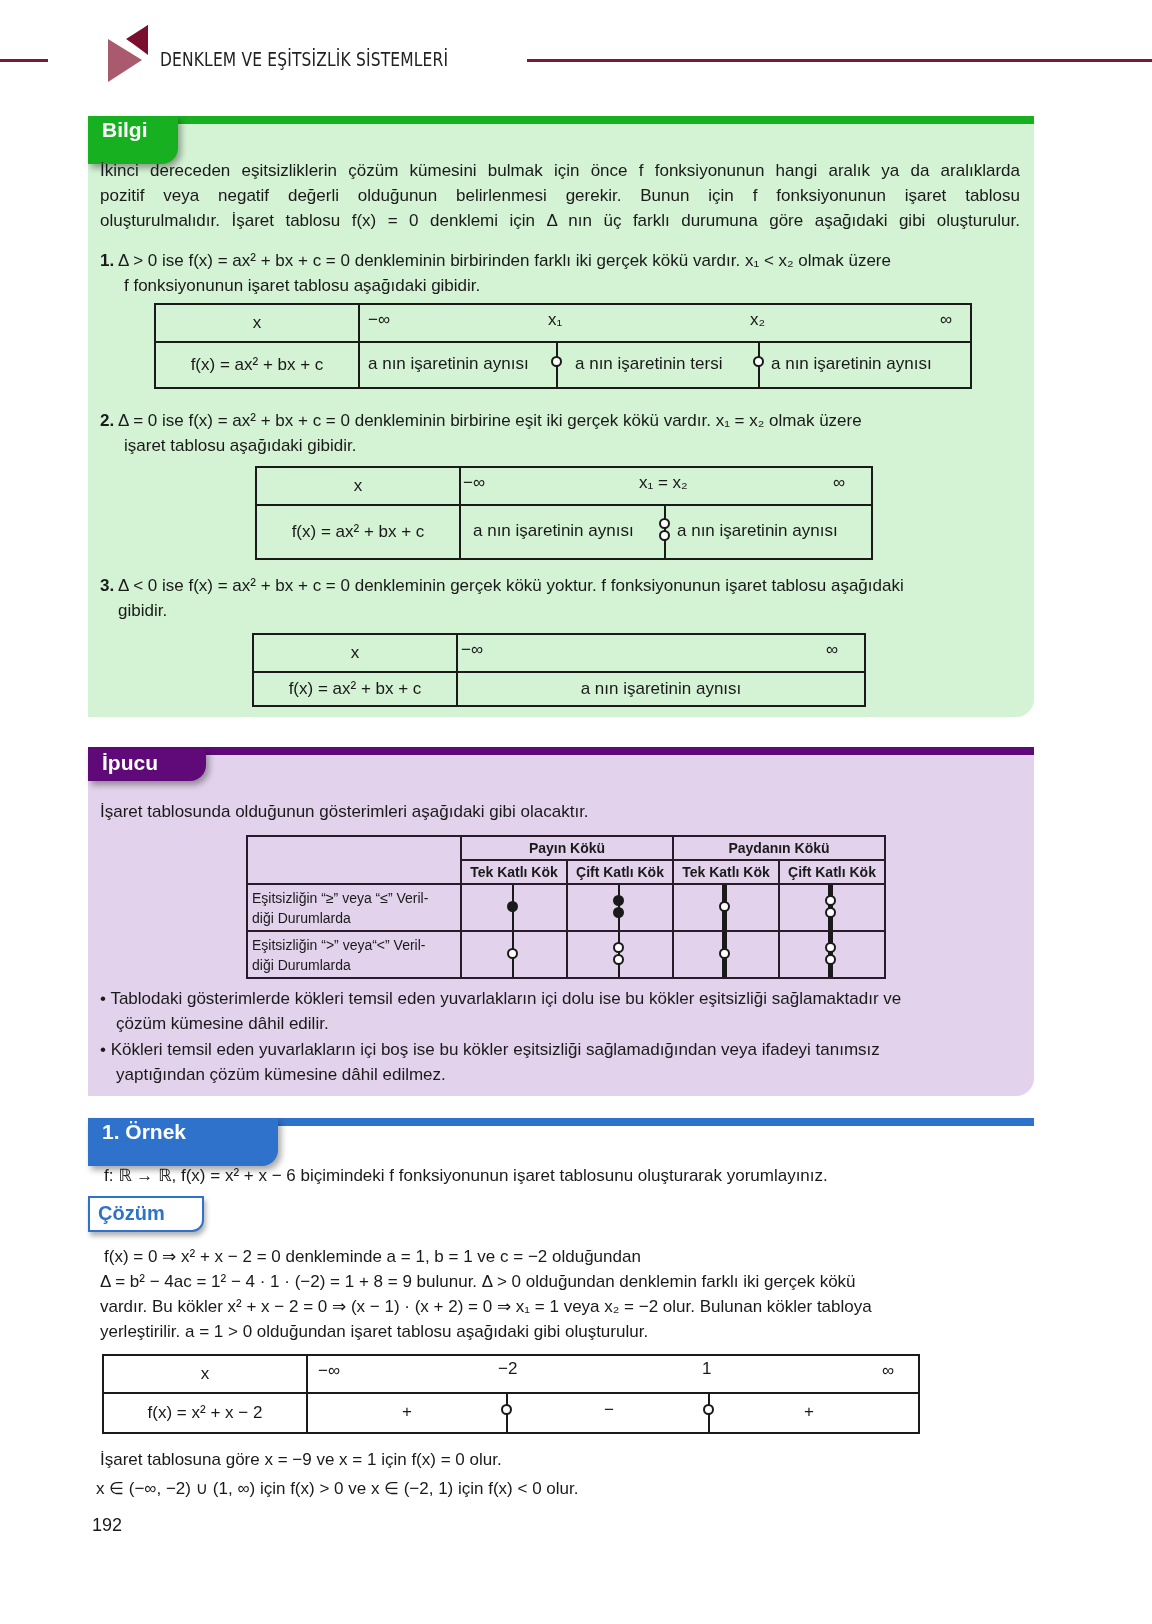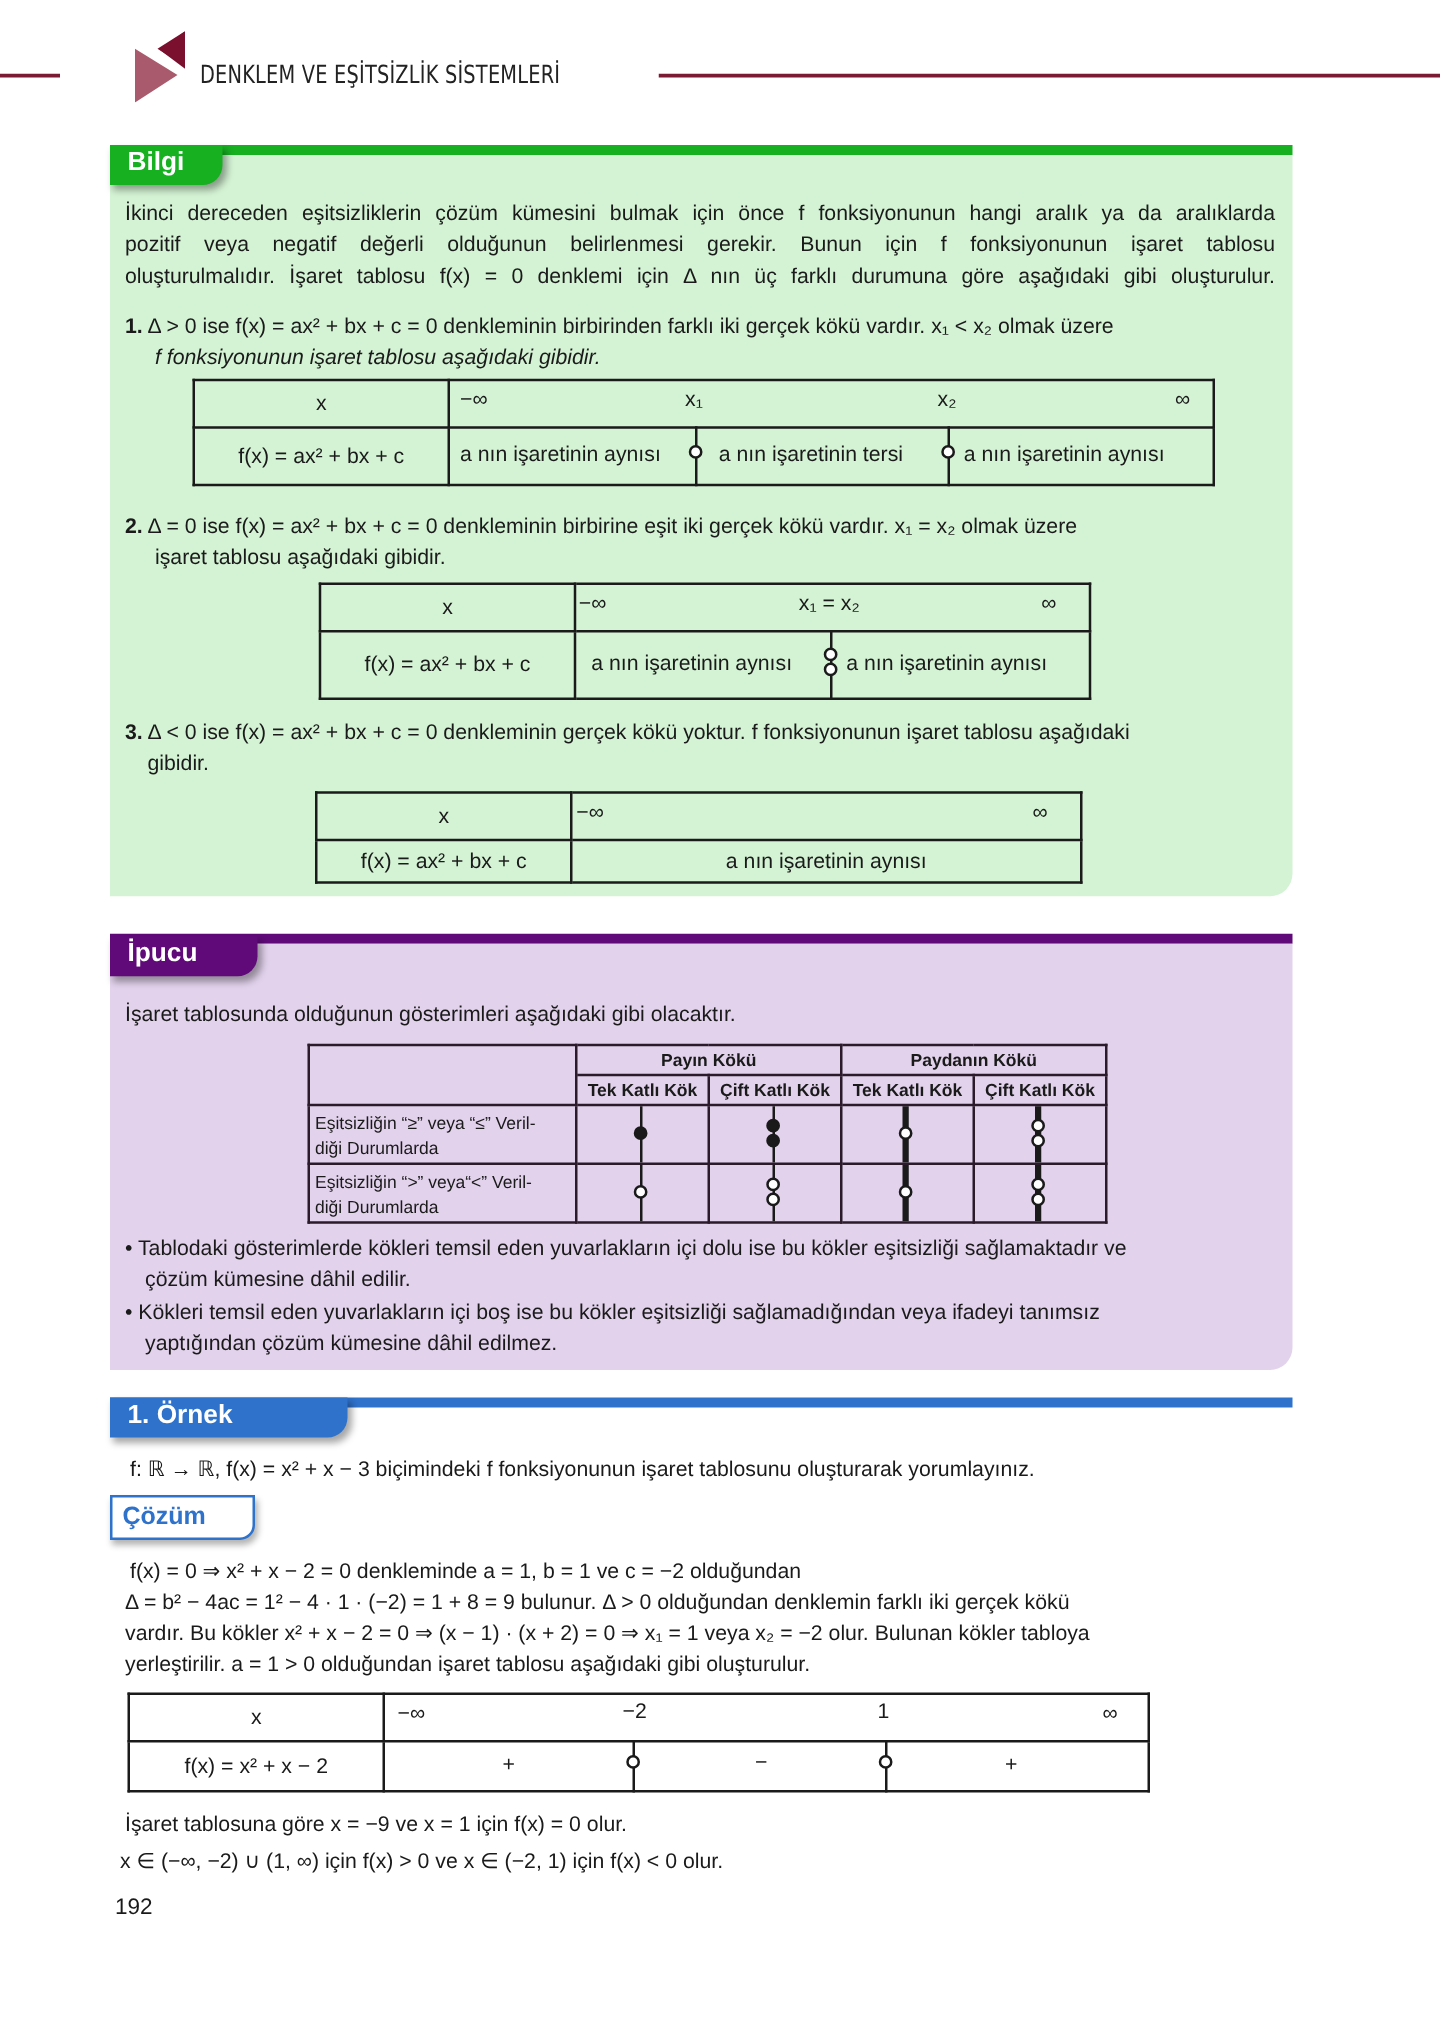--- a/index.html
+++ b/index.html
@@ -9,21 +9,21 @@
   
   .hdr-line-left { position: absolute; left: 0; top: 59px; width: 48px; height: 3px; background: #7a1a33; }
   .hdr-line-right { position: absolute; left: 527px; top: 59px; width: 625px; height: 3px; background: #7a1a33; }
   .hdr-logo { position: absolute; left: 108px; top: 25px; width: 46px; height: 57px; }
   .hdr-title { position: absolute; left: 160px; top: 47px; font-size: 20px; letter-spacing: 0.2px; color: #222; font-family: "DejaVu Sans", sans-serif; font-stretch: condensed; transform: scaleX(0.86); transform-origin: left; }
 
   
   .box { position: absolute; left: 88px; width: 946px; }
   .box-bar { position: absolute; left: 0; top: 0; width: 100%; height: 8px; }
   .box-body { position: absolute; left: 0; top: 8px; width: 100%; border-bottom-right-radius: 18px; }
-  .box-tag { position: absolute; left: 0; top: 0; height: 32px; color: #fff; font-weight: bold; font-size: 21px; padding: 2px 14px 0 14px; border-bottom-right-radius: 16px; box-shadow: 3px 4px 6px rgba(0,0,0,0.35); }
+  .box-tag { position: absolute; left: 0; top: 0; height: 48px; color: #fff; font-weight: bold; font-size: 21px; padding: 2px 14px 0 14px; border-bottom-right-radius: 16px; box-shadow: 3px 4px 6px rgba(0,0,0,0.35); }
 
   .bilgi { top: 116px; }
   .bilgi .box-bar { background: #17b021; }
   .bilgi .box-body { background: #d4f2d4; height: 593px; }
   .bilgi .box-tag { background: #17b021; width: 90px; }
 
   .ipucu { top: 747px; }
   .ipucu .box-bar { background: #5f0a78; }
   .ipucu .box-body { background: #e2d2ec; height: 341px; }
   .ipucu .box-tag { background: #5f0a78; width: 118px; top: 2px; height: 32px; }
@@ -74,21 +74,21 @@
 </div>
 
 <div class="p justify" style="left:100px; top:158px; width:920px;">İkinci dereceden eşitsizliklerin çözüm kümesini bulmak için önce f fonksiyonunun hangi aralık ya da aralıklarda</div>
 <div class="p justify" style="left:100px; top:183px; width:920px;">pozitif veya negatif değerli olduğunun belirlenmesi gerekir. Bunun için f fonksiyonunun işaret tablosu</div>
 <div class="p justify" style="left:100px; top:208px; width:920px;">oluşturulmalıdır. İşaret tablosu f(x) = 0 denklemi için Δ nın üç farklı durumuna göre aşağıdaki gibi oluşturulur.</div>
 
 <div class="p" style="left:100px; top:248px; width:920px;">
   <span class="b">1.</span>
   <span>Δ &gt; 0  ise f(x) = ax² + bx + c = 0 denkleminin birbirinden farklı iki gerçek kökü vardır.  x₁ &lt; x₂ olmak üzere</span>
 </div>
-<div class="p" style="left:124px; top:273px;font-style:italic;">f fonksiyonunun işaret tablosu aşağıdaki gibidir.</div>
+<div class="p" style="left:124px; top:273px;">f fonksiyonunun işaret tablosu aşağıdaki gibidir.</div>
 
 <table class="sign" style="left:154px; top:303px;">
   <tbody>
       <tr class="rowx">
     <td class="lbl" style="width:204px;">x</td>
     <td style="width:612px;">
       <span class="abs" style="left:8px; top:5px;">−∞</span>
       <span class="abs" style="left:188px; top:5px;">x₁</span>
       <span class="abs" style="left:390px; top:5px;">x₂</span>
       <span class="abs" style="left:580px; top:5px;">∞</span>
@@ -255,21 +255,21 @@
 <div class="p" style="left:100px; top:1037px;">
   <span>•</span>
   <span>Kökleri temsil eden yuvarlakların içi boş ise bu kökler eşitsizliği sağlamadığından veya ifadeyi tanımsız</span>
 </div>
 <div class="p" style="left:116px; top:1062px;">yaptığından çözüm kümesine dâhil edilmez.</div>
 
 <div class="box ornek">
   <div class="box-bar"></div>
   <div class="box-tag">1. Örnek</div>
 </div>
-<div class="p" style="left:104px; top:1163px;">f: ℝ → ℝ,  f(x) = x² + x − 3  biçimindeki f fonksiyonunun işaret tablosunu oluşturarak yorumlayınız.</div>
+<div class="p" style="left:104px; top:1163px;">f: ℝ → ℝ,  f(x) = x² + x − 6  biçimindeki f fonksiyonunun işaret tablosunu oluşturarak yorumlayınız.</div>
 <div class="cozum-tag">Çözüm</div>
 
 <div class="p" style="left:104px; top:1244px;">f(x) = 0 ⇒ x² + x − 2 = 0  denkleminde  a = 1, b = 1  ve  c = −2  olduğundan</div>
 <div class="p" style="left:100px; top:1269px;">Δ = b² − 4ac = 1² − 4 · 1 · (−2) = 1 + 8 = 9  bulunur.  Δ &gt; 0  olduğundan denklemin farklı iki gerçek kökü</div>
 <div class="p" style="left:100px; top:1294px;">vardır. Bu kökler  x² + x − 2 = 0 ⇒ (x − 1) · (x + 2) = 0 ⇒ x₁ = 1  veya  x₂ = −2  olur.  Bulunan kökler tabloya</div>
 <div class="p" style="left:100px; top:1319px;">yerleştirilir.  a = 1 &gt; 0  olduğundan işaret tablosu aşağıdaki gibi oluşturulur.</div>
 
 <table class="sign" style="left:102px; top:1354px;">
   <tbody>
       <tr class="rowx">

